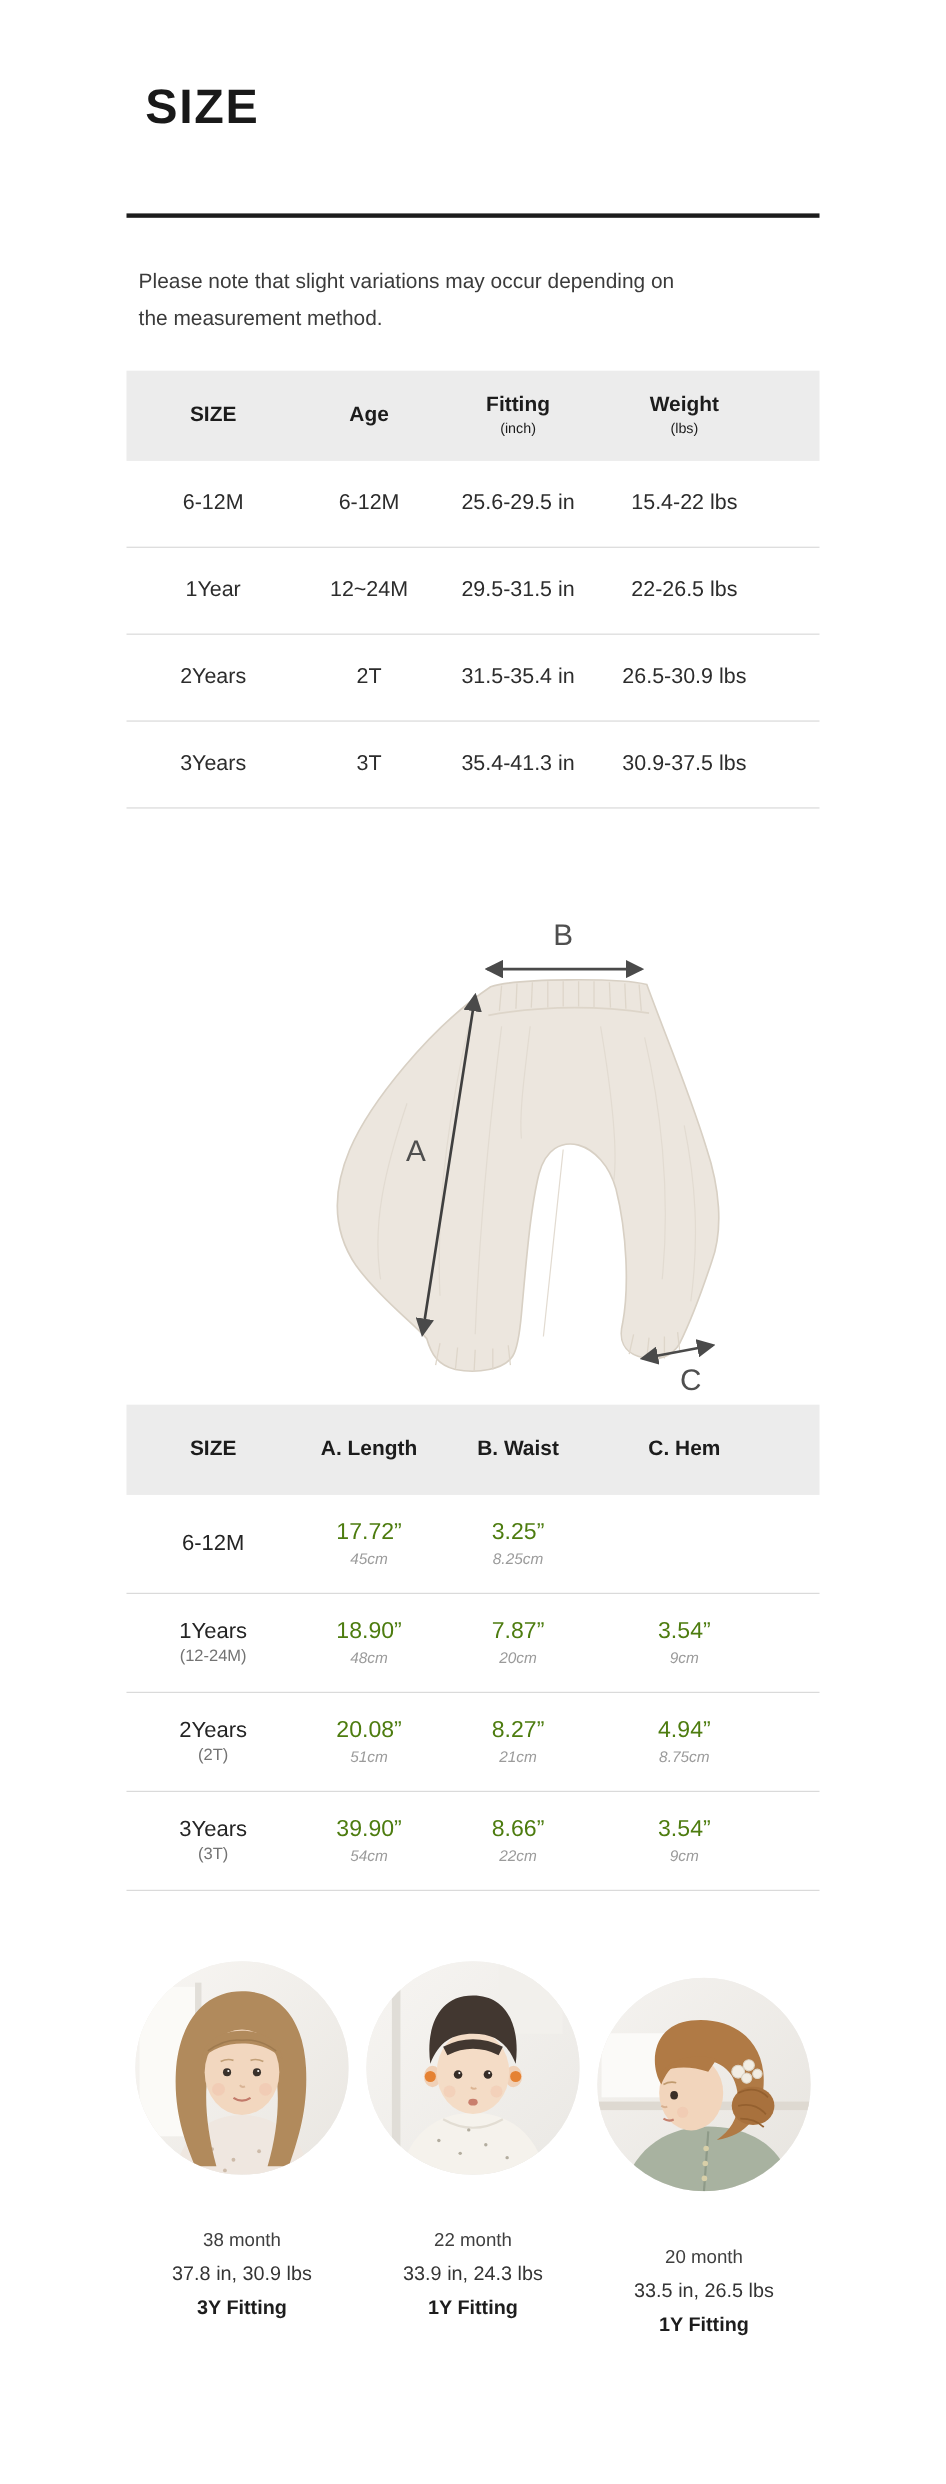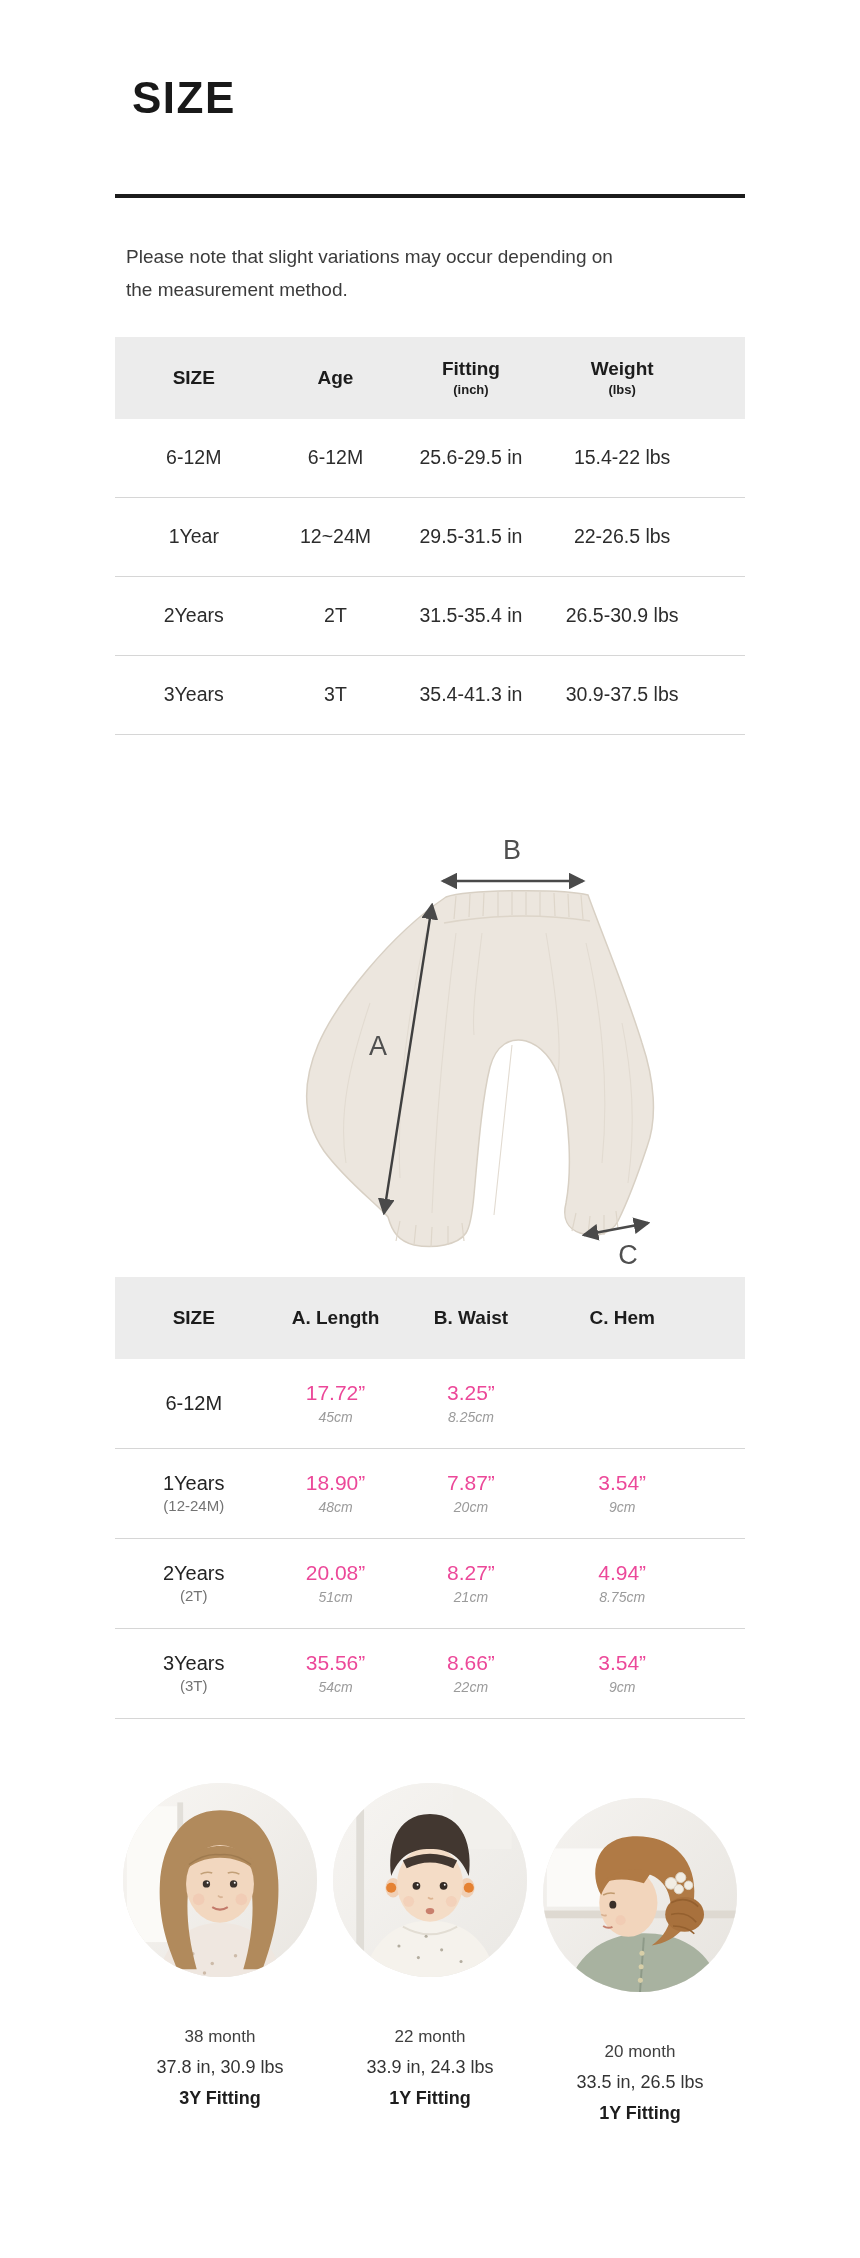--- a/index.html
+++ b/index.html
@@ -15,34 +15,34 @@
   .note { margin:42px 60px 0 56px; font-size:19px; line-height:1.75; color:#3b3b3b; }
 
   
   .tbl { margin:30px 45px 0 45px; }
   .thead {
     display:grid; grid-template-columns:25% 20% 23% 25% 7%;
     background:#ececec; height:82px; align-items:center;
   }
   .th { display:flex; flex-direction:column; align-items:center; justify-content:center; }
   .th-main { font-size:19px; font-weight:600; color:#1c1c1c; }
-  .th-sub { font-size:13px; font-weight:700; color:#1c1c1c; margin-top:2px; }
+  .th-sub { font-size:13px; font-weight:400; color:#1c1c1c; margin-top:2px; }
   .tr {
     display:grid; grid-template-columns:25% 20% 23% 25% 7%;
     height:79px; align-items:center; border-bottom:1px solid #d6d6d6;
   }
   .td { text-align:center; font-size:19.5px; color:#2c2c2c; }
 
   .tr2 {
     display:grid; grid-template-columns:25% 20% 23% 25% 7%;
     height:90px; align-items:center; border-bottom:1px solid #d6d6d6;
   }
   .tbl2 .thead { height:82px; }
   .td2 { display:flex; flex-direction:column; align-items:center; justify-content:center; }
-  .td2 .main { font-size:21px; color:#ec4899; }
+  .td2 .main { font-size:21px; color:#4d7c0f; }
   .td2 .subgray { font-size:14px; color:#9b9b9b; margin-top:4px;font-style:italic; }
   .td2.sizecol .main { font-size:20px; color:#242424; }
   .td2 .subdark { font-size:15px; color:#737373; margin-top:2px; }
   .td2 span:empty { display:none; }
 
   
   .diagram { position:relative; height:486px; margin-top:48px; }
   .diagram svg { position:absolute; left:180px; top:0; }
   .dim-label { font-size:27px; fill:#4f4f4f; font-weight:500; }
 
@@ -254,21 +254,21 @@
         <span class="subgray">8.75cm</span>
       </div>
     </div>
 
     <div class="tr2">
       <div class="td2 sizecol">
         <span class="main">3Years</span>
         <span class="subdark">(3T)</span>
       </div>
       <div class="td2">
-        <span class="main">35.56”</span>
+        <span class="main">39.90”</span>
         <span class="subgray">54cm</span>
       </div>
       <div class="td2">
         <span class="main">8.66”</span>
         <span class="subgray">22cm</span>
       </div>
       <div class="td2">
         <span class="main">3.54”</span>
         <span class="subgray">9cm</span>
       </div>

